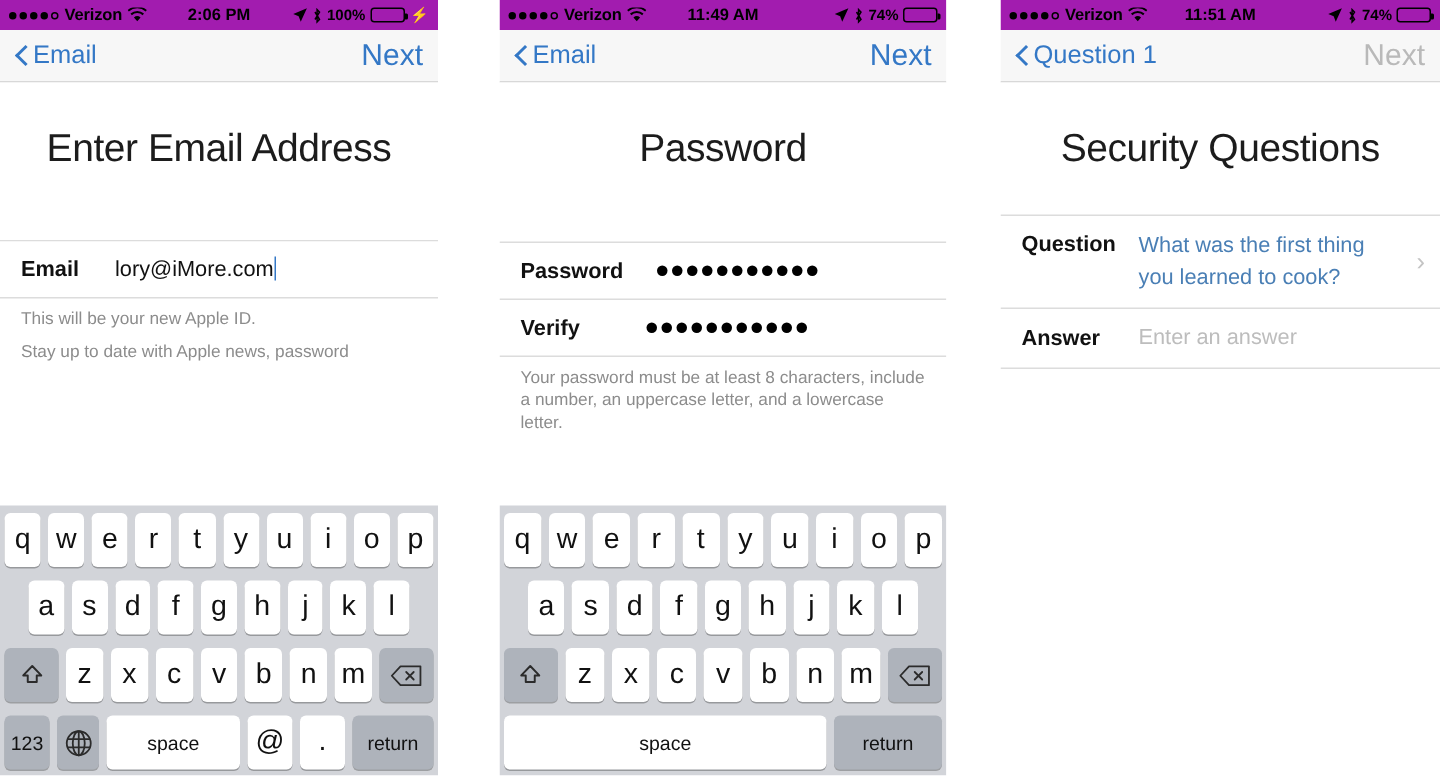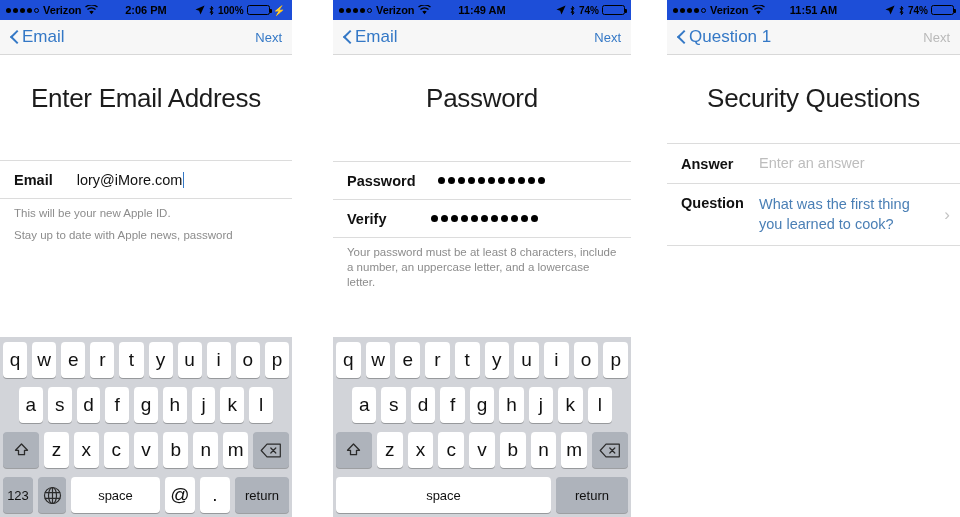--- a/index.html
+++ b/index.html
@@ -31,21 +31,21 @@
   }
   .phone.p1 { width: 292px; }
   .phone.gap1 { width: 41px; background:#fff; }
   .phone.p2 { width: 298px; }
   .phone.gap2 { width: 36px; background:#fff; }
   .phone.p3 { width: 293px; }
 
   
   .statusbar {
     height: 20px;
-    background: #1d4ed8;
+    background: #a21caf;
     display: flex;
     align-items: center;
     font-size: 11px;
     font-weight: bold;
     color: #000;
     padding: 0 6px;
     box-sizing: border-box;
     position: relative;
   }
   .sb-left { display: flex; align-items: center; gap: 4px; }
@@ -118,21 +118,21 @@
     position: absolute;
     left: 2px; top: 2px;
     width: 8px; height: 8px;
     border-left: 2.6px solid #3478c6;
     border-bottom: 2.6px solid #3478c6;
     transform: rotate(45deg);
   }
   .nav-next {
     margin-left: auto;
     color: #3478c6;
-    font-size: 13px;
+    font-size: 20px;
   }
   .nav-next.disabled { color: #b9b9b9; }
 
   
   .content { background: #fff; position: relative; }
   .big-title {
     text-align: center;
     font-size: 26px;
     color: #1c1c1c;
     letter-spacing: -0.3px;
@@ -581,26 +581,26 @@
         <span class="chev"></span>
         <span>Question 1</span>
       </div>
       <div class="nav-next disabled">Next</div>
     </div>
 
     <div class="content">
       <div class="big-title" style="padding:28px 0 0 0;">Security Questions</div>
 
       <div class="list" style="margin-top:29px;">
-        <div class="q-row" style="padding-top:9px;padding-bottom:9px;align-items:center;">
-          <span class="q-label">Answer</span>
-          <span class="q-value placeholder">Enter an answer</span>
-        </div>
         <div class="q-row">
           <span class="q-label">Question</span>
           <span class="q-value">What was the first thing you learned to cook?</span>
           <span class="disclosure">›</span>
         </div>
+        <div class="q-row" style="padding-top:9px;padding-bottom:9px;align-items:center;">
+          <span class="q-label">Answer</span>
+          <span class="q-value placeholder">Enter an answer</span>
+        </div>
       </div>
     </div>
   </div>
 
 </div>
 
 </body></html>

